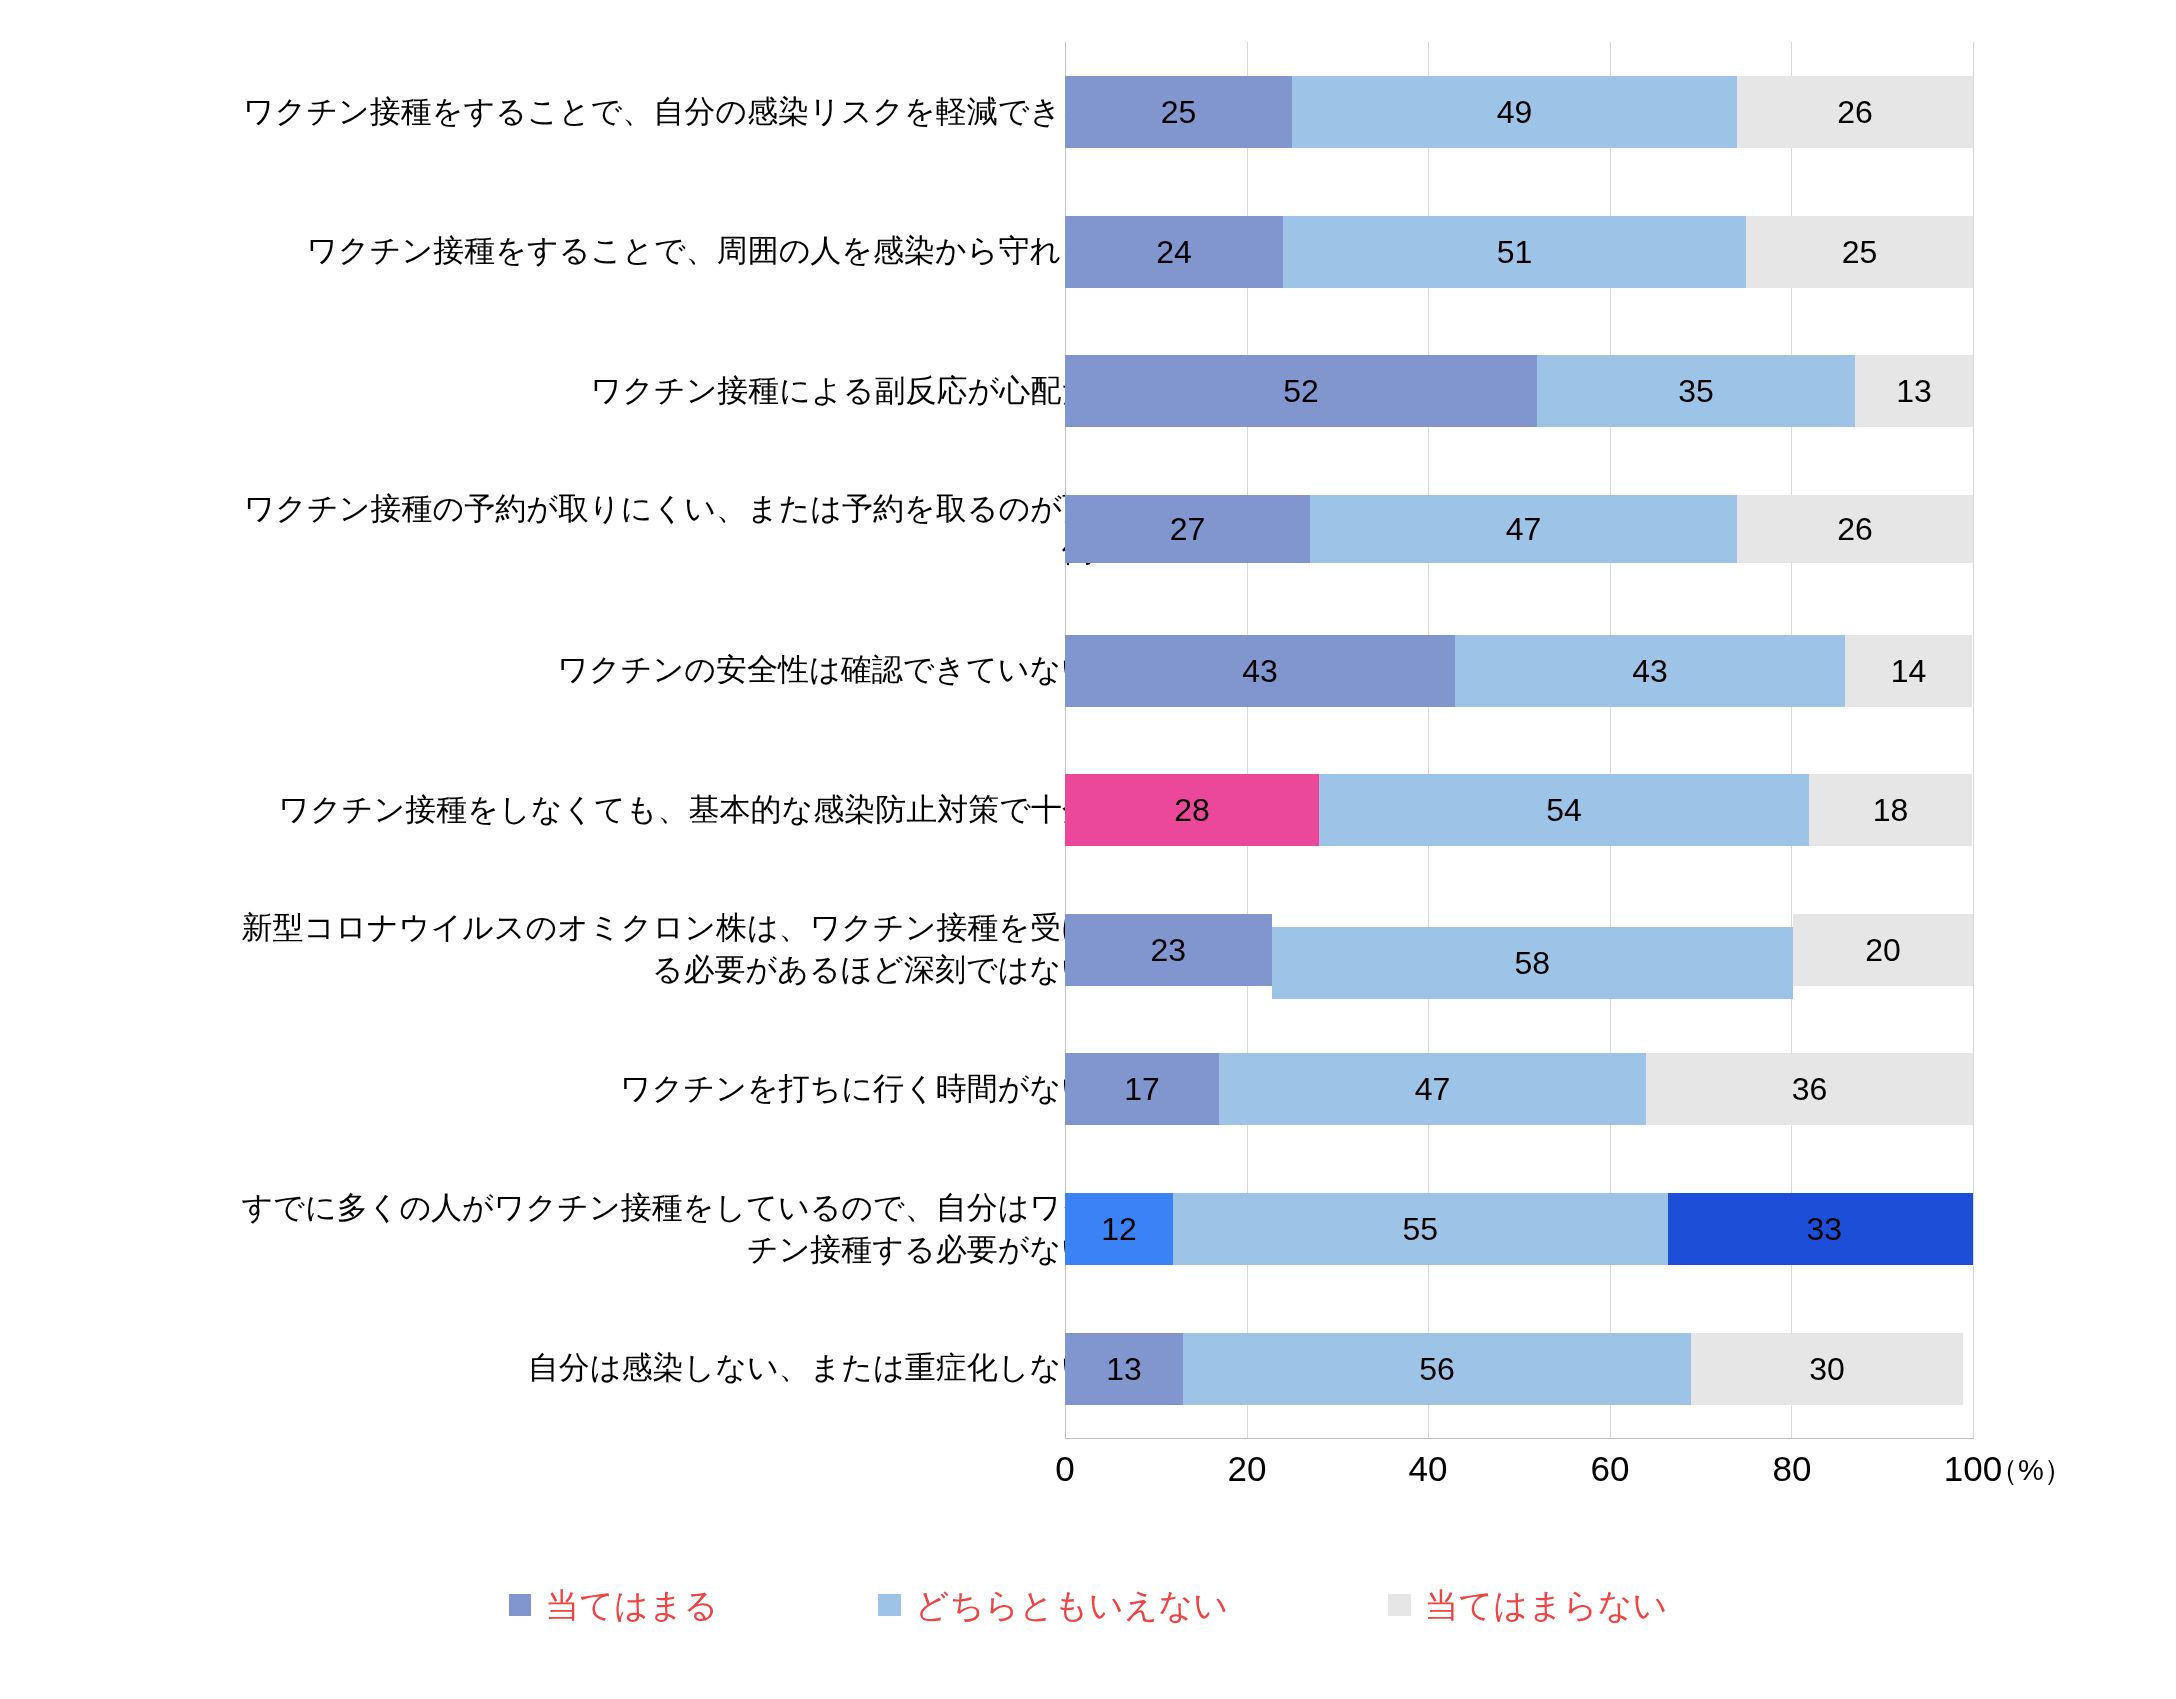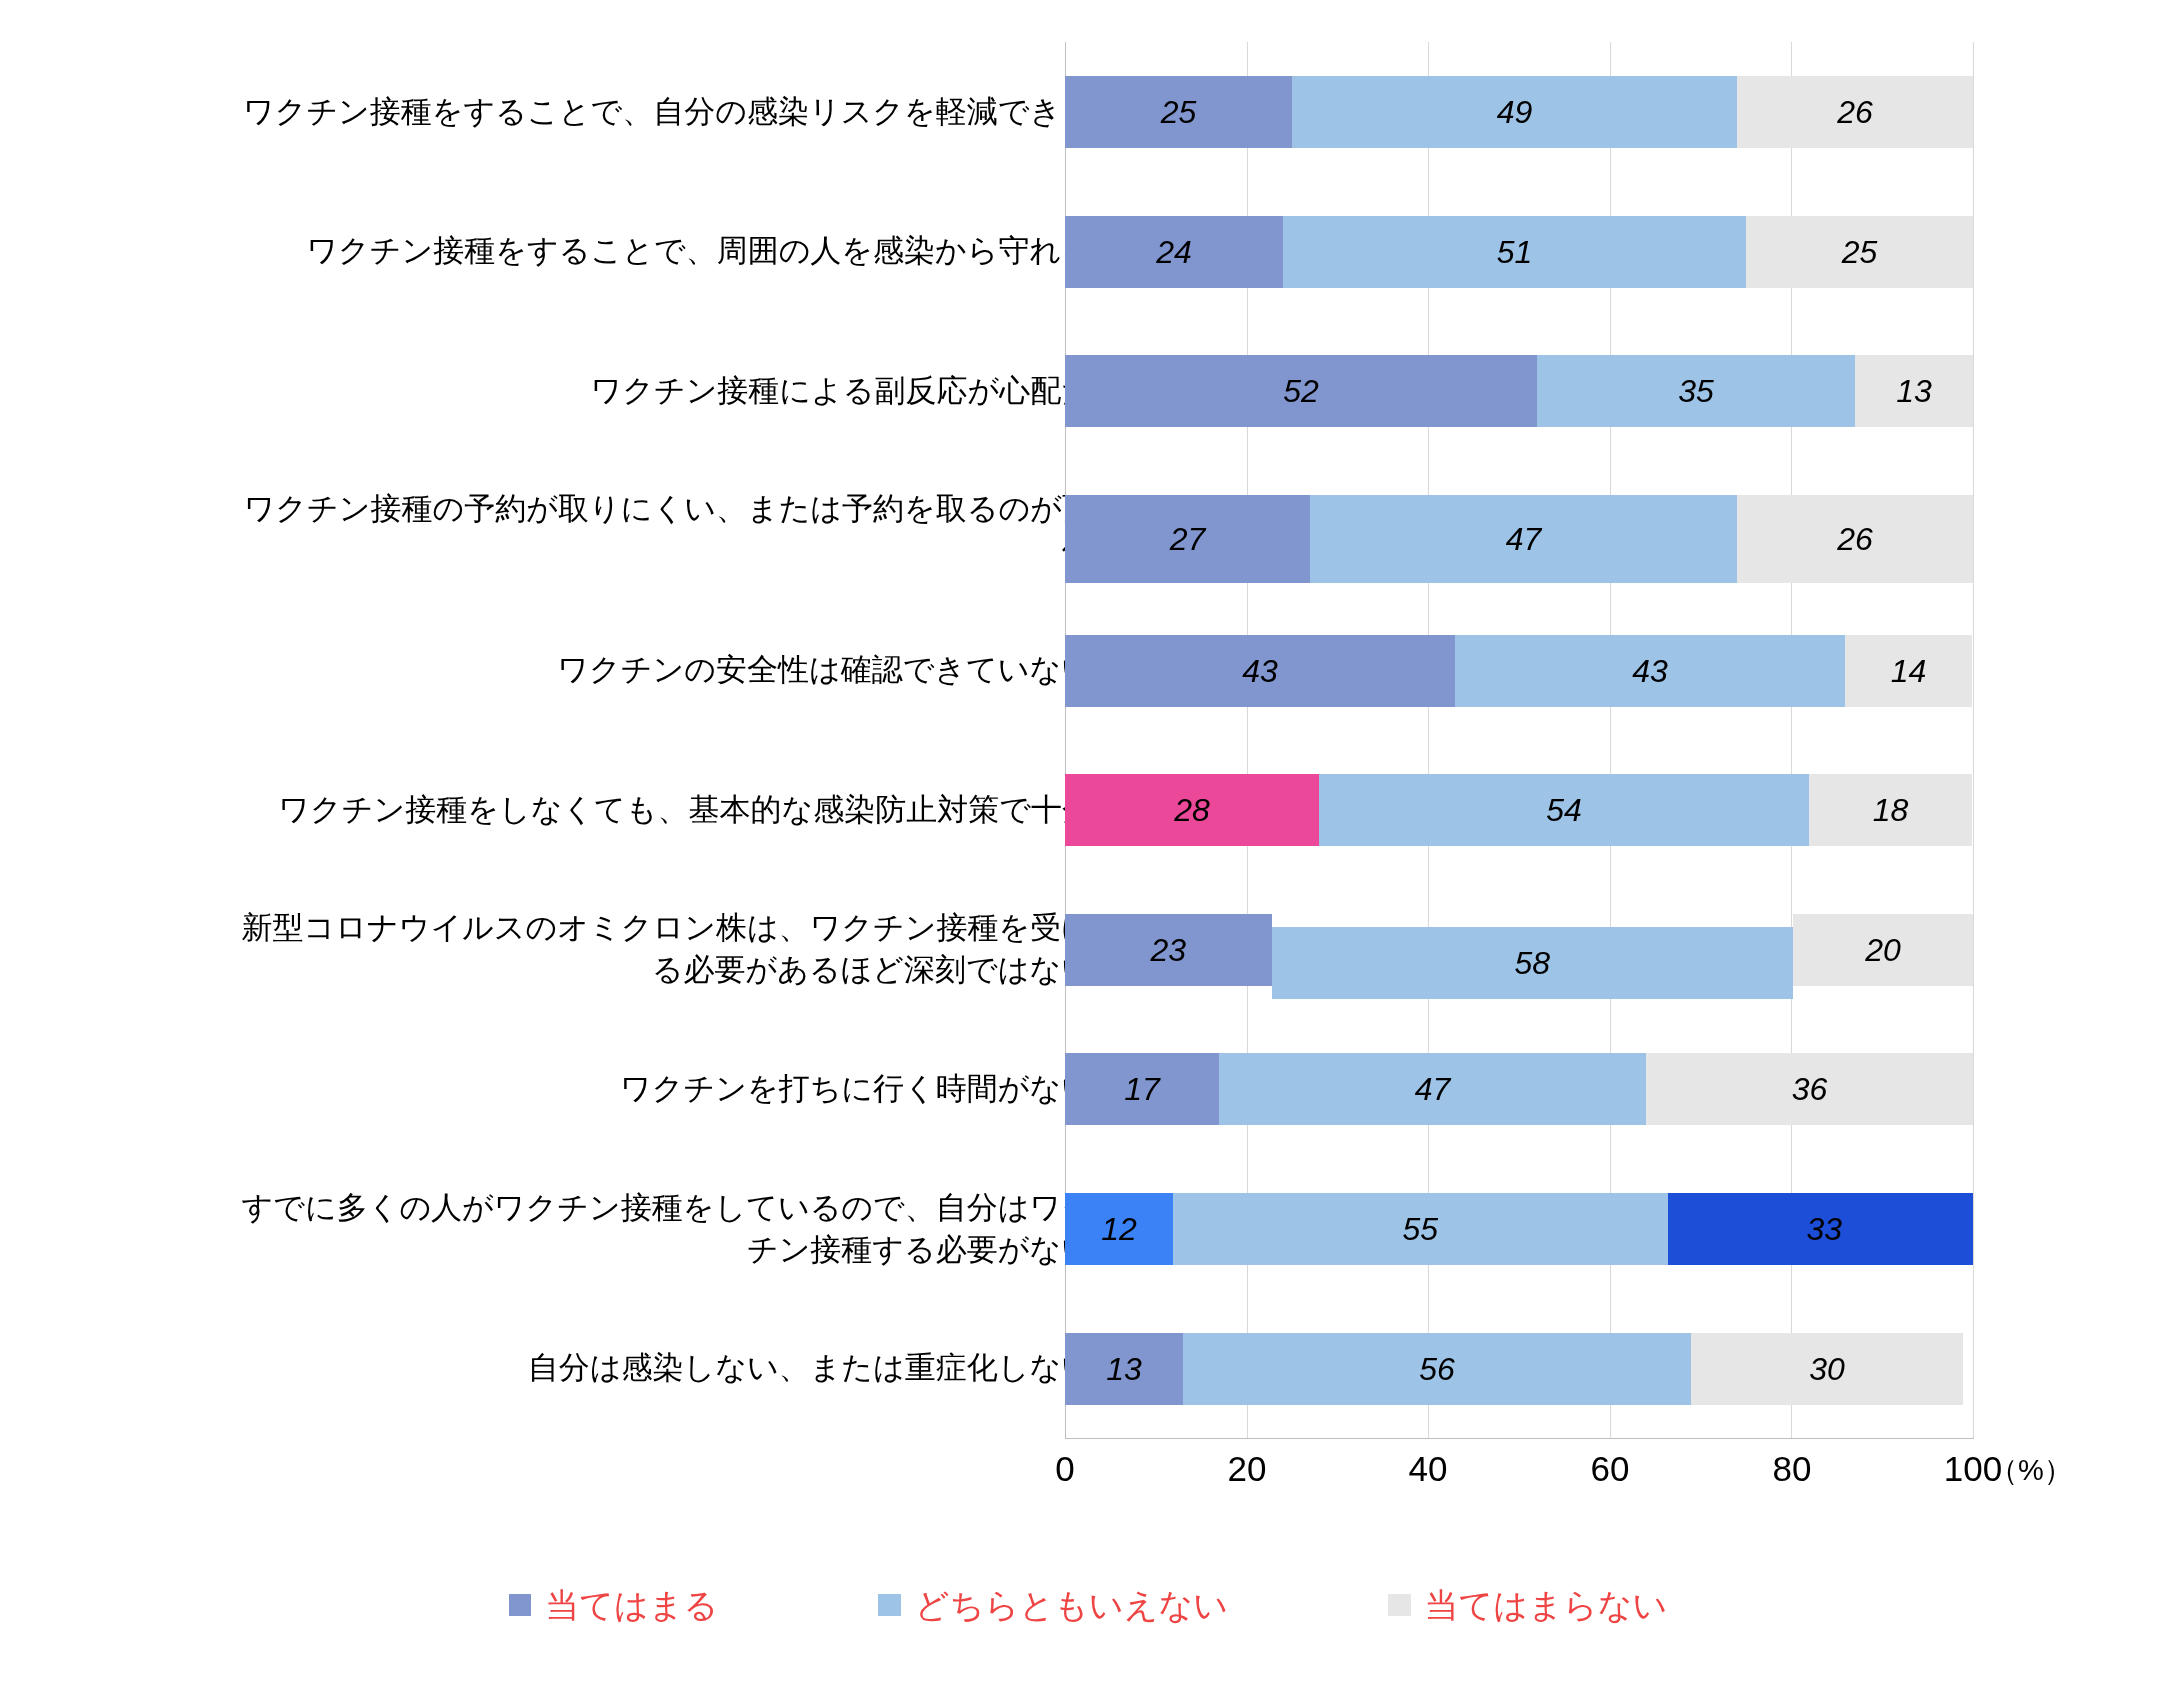--- a/index.html
+++ b/index.html
@@ -39,21 +39,20 @@
     background: #bfbfbf;
   }
 
   
   .row {
     position: absolute;
     left: 0;
     right: 0;
     display: flex;
     align-items: stretch;
-    font-style: italic;
   }
   .seg {
     height: 100%;
     position: relative;
     display: flex;
     align-items: center;
     justify-content: center;
   }
   .seg-label {
     font-size: 32px;
@@ -202,21 +201,21 @@
         <div class="seg" style="width: 472px; background: rgb(129, 150, 206);">
           <span class="seg-label">52</span>
         </div>
         <div class="seg" style="width: 318px; background: rgb(157, 195, 230);">
           <span class="seg-label">35</span>
         </div>
         <div class="seg" style="width: 118px; background: rgb(231, 230, 230);">
           <span class="seg-label">13</span>
         </div>
       </div>
-      <div class="row" style="top: 453px; height: 88px;">
+      <div class="row" style="top: 453px; height: 68px;">
         <div class="seg" style="width: 245px; background: rgb(129, 150, 206);">
           <span class="seg-label">27</span>
         </div>
         <div class="seg" style="width: 427px; background: rgb(157, 195, 230);">
           <span class="seg-label">47</span>
         </div>
         <div class="seg" style="width: 236px; background: rgb(231, 230, 230);">
           <span class="seg-label">26</span>
         </div>
       </div>

